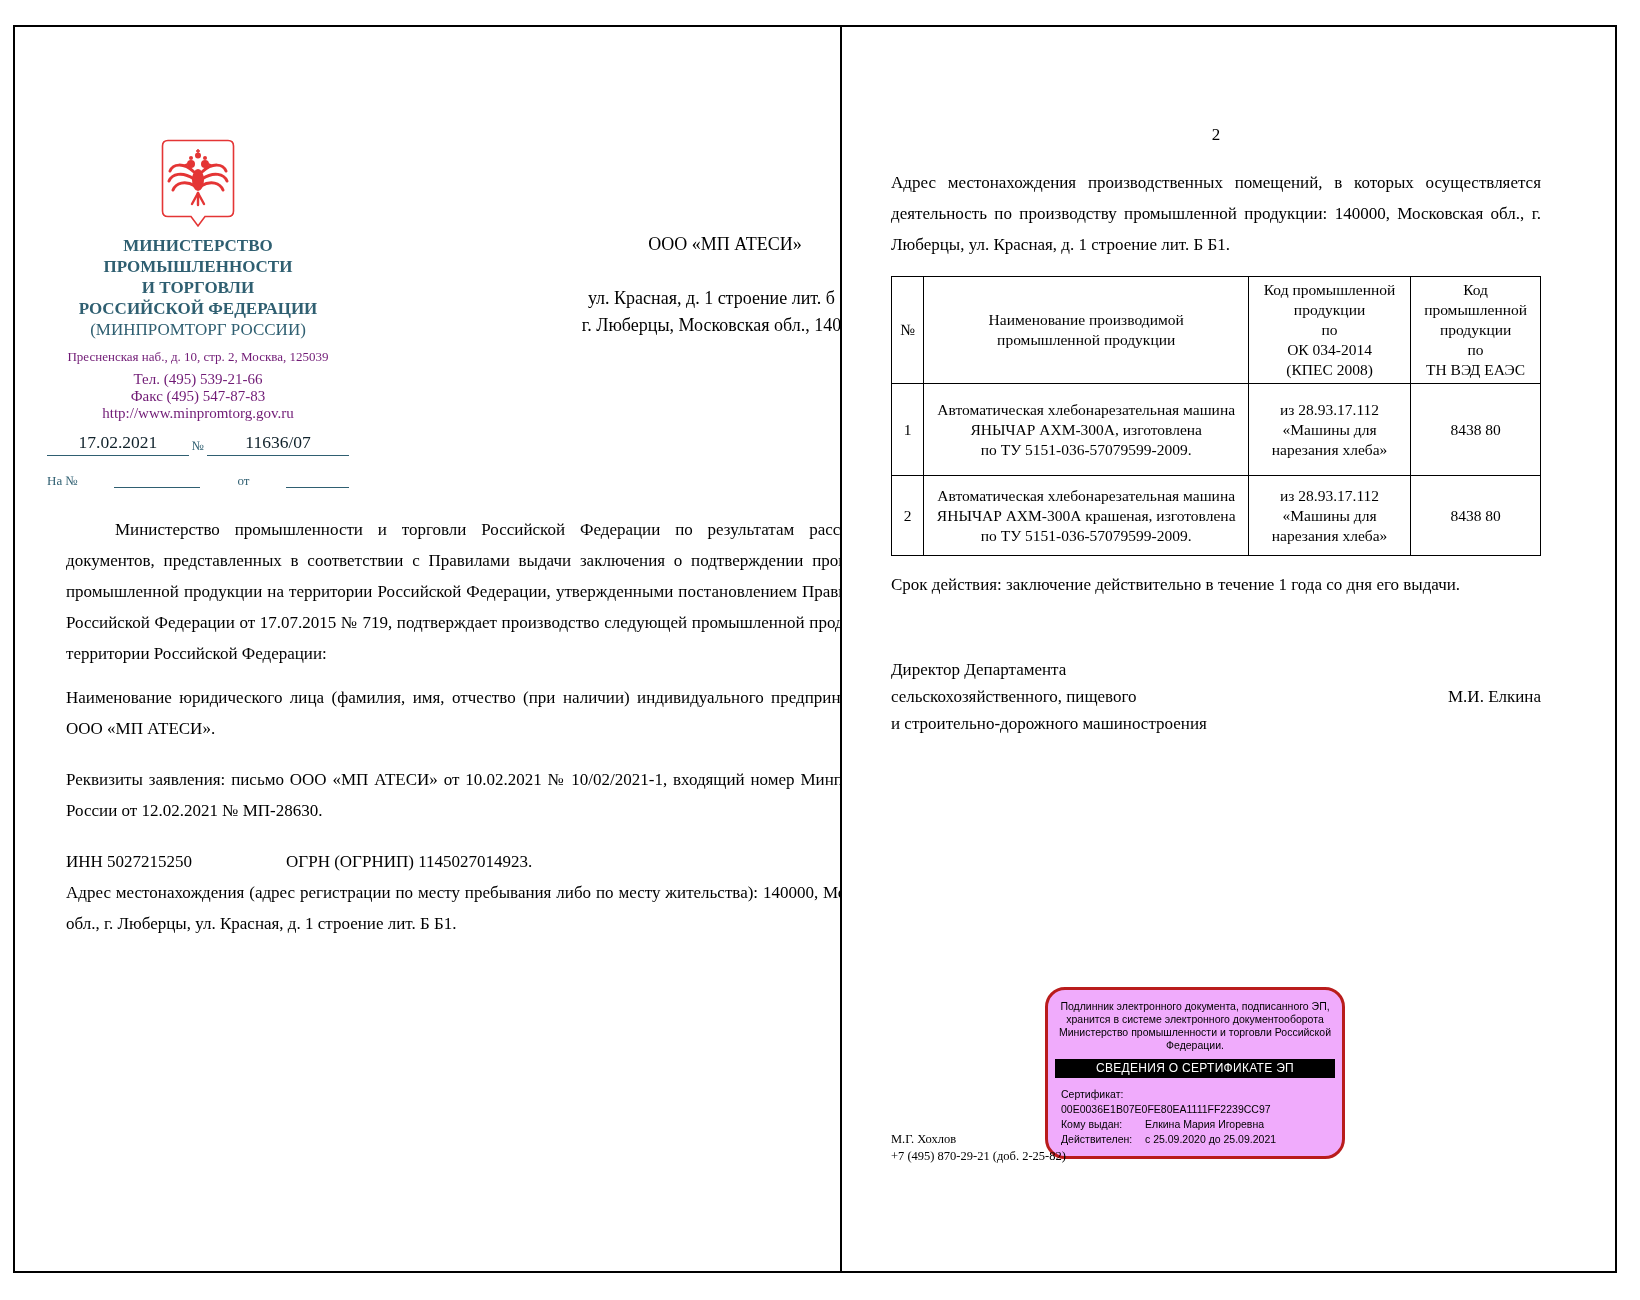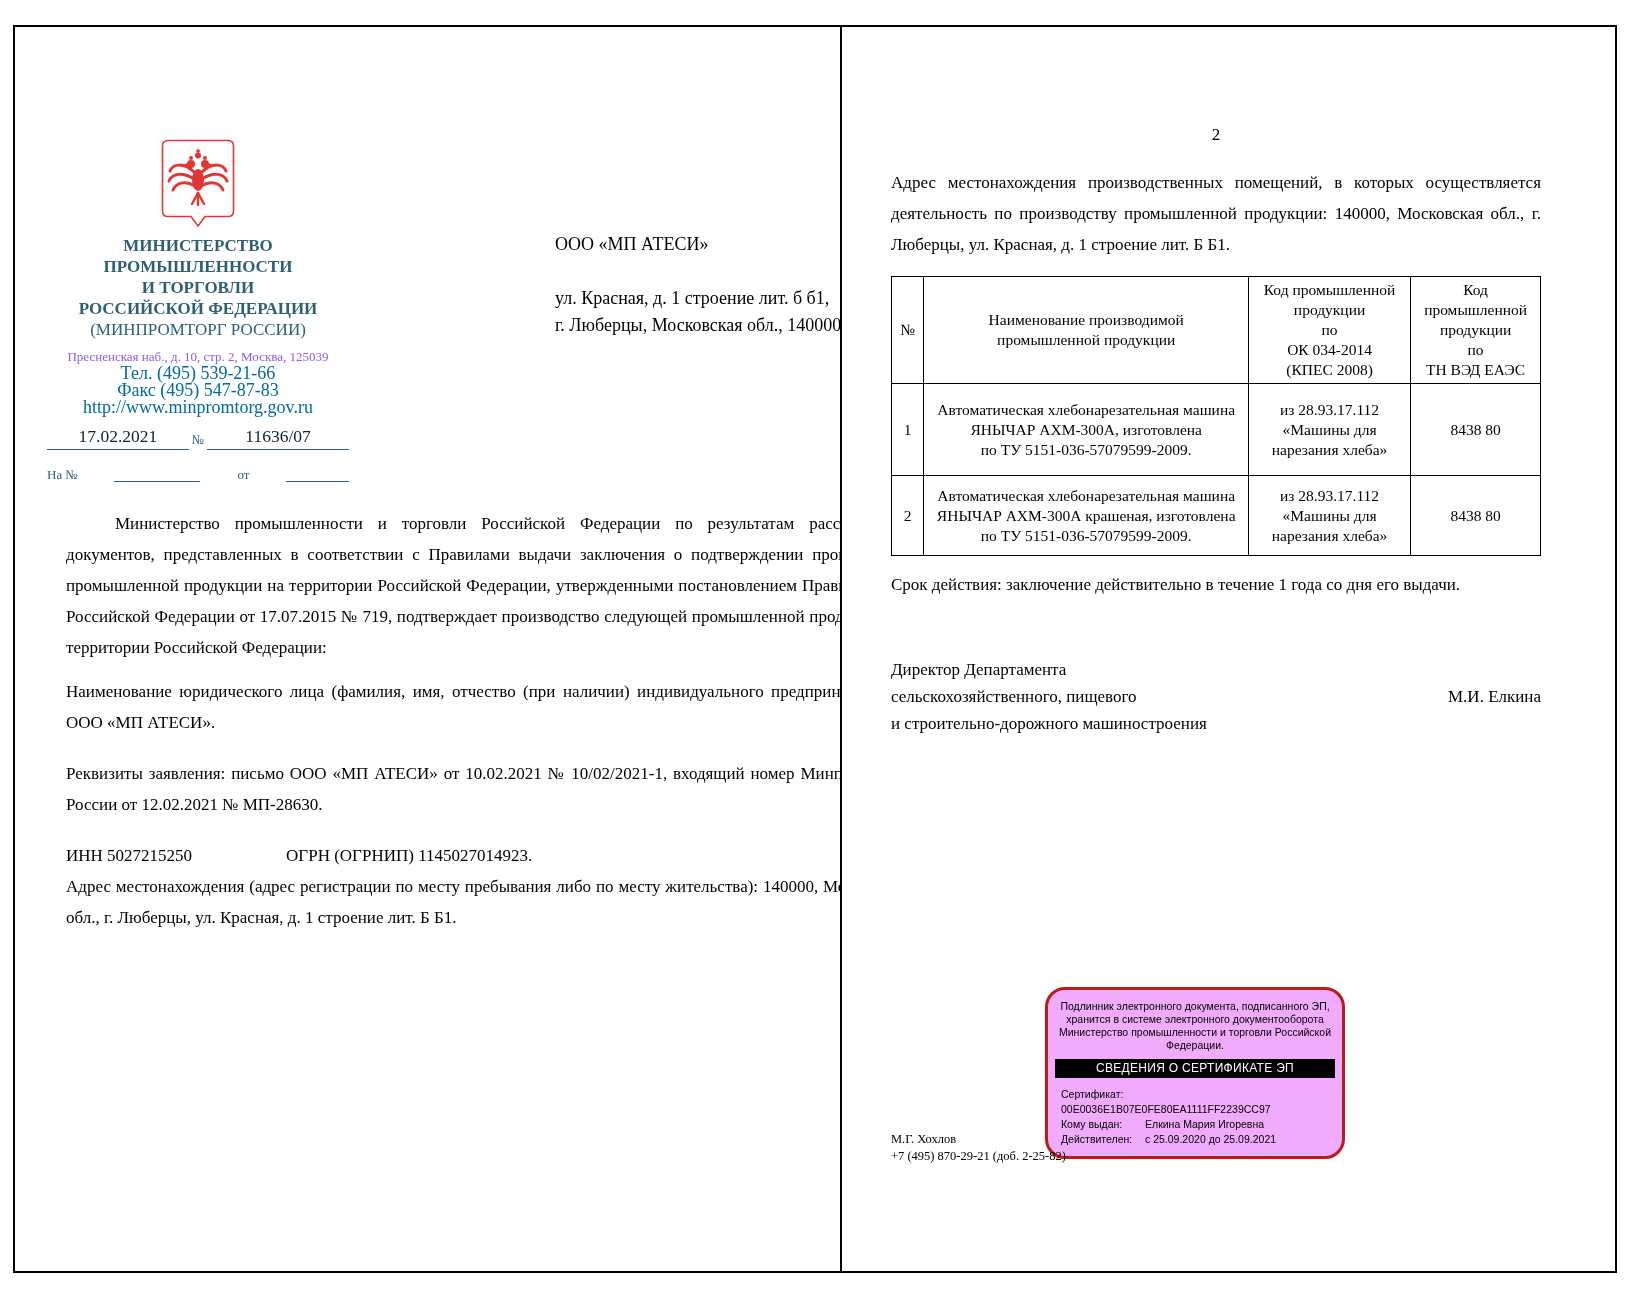--- a/index.html
+++ b/index.html
@@ -13,30 +13,30 @@
   }
   .page-left  { left:13px;  width:972px; padding:0 74px 5px 51px; }
   .page-right { left:840px; width:777px; padding:0 74px 0 49px; }
 
   
   .lh-row { display:flex; margin-top:112px; }
   .letterhead { width:302px; margin-left:-19px; flex:none; text-align:center; }
   .emblem { display:block; margin:0 auto 6px auto; }
   .ministry-name { color:#2f5f71; font-weight:bold; font-size:17px; line-height:21px; }
   .ministry-short { color:#2f5f71; font-size:17px; line-height:21px; }
-  .lh-address { color:#8b5cf6; font-size:13px; line-height:16px; margin-top:9px; }
-  .lh-contact { color:#0369a1; font-size:18px; line-height:17px; }
+  .lh-address { color:#701a75; font-size:13px; line-height:16px; margin-top:9px; }
+  .lh-contact { color:#701a75; font-size:15px; line-height:17px; margin-top:6px; }
   .date-row { display:flex; align-items:flex-end; margin-top:10px; font-size:17.5px; color:#10222b; }
   .date-seg, .num-seg { flex:1; border-bottom:1.5px solid #2f5f71; padding-bottom:2px; text-align:center; }
   .num-sign { color:#2f5f71; font-size:13px; padding:0 3px 2px 3px; }
   .ref-row { display:flex; align-items:flex-end; margin-top:17px; color:#2f5f71; font-size:13px;gap:32px; }
   .ref-line  { flex:1.35; border-bottom:1px solid #2f5f71; margin:0 6px 1px 4px; }
   .ref-line2 { flex:1;    border-bottom:1px solid #2f5f71; margin-left:4px; margin-bottom:1px; }
 
-  .addressee { margin-left:auto; margin-right:14px; width:340px; text-align:left;
+  .addressee { margin-left:auto; margin-right:14px; width:340px; text-align:center;
                padding-top:92px; font-size:18px; line-height:27px; }
   .addressee .org { margin-bottom:27px; }
 
   
   .doc-title { text-align:center; font-weight:bold; font-size:18.5px; line-height:27px; margin-top:48px; }
   p.body { font-size:17px; line-height:31px; text-align:justify; margin:13px 0 0 0; }
   p.first { margin-top:25px; }
   .indent { text-indent:49px; }
   .inn-row span:first-child { margin-right:94px; }
 

